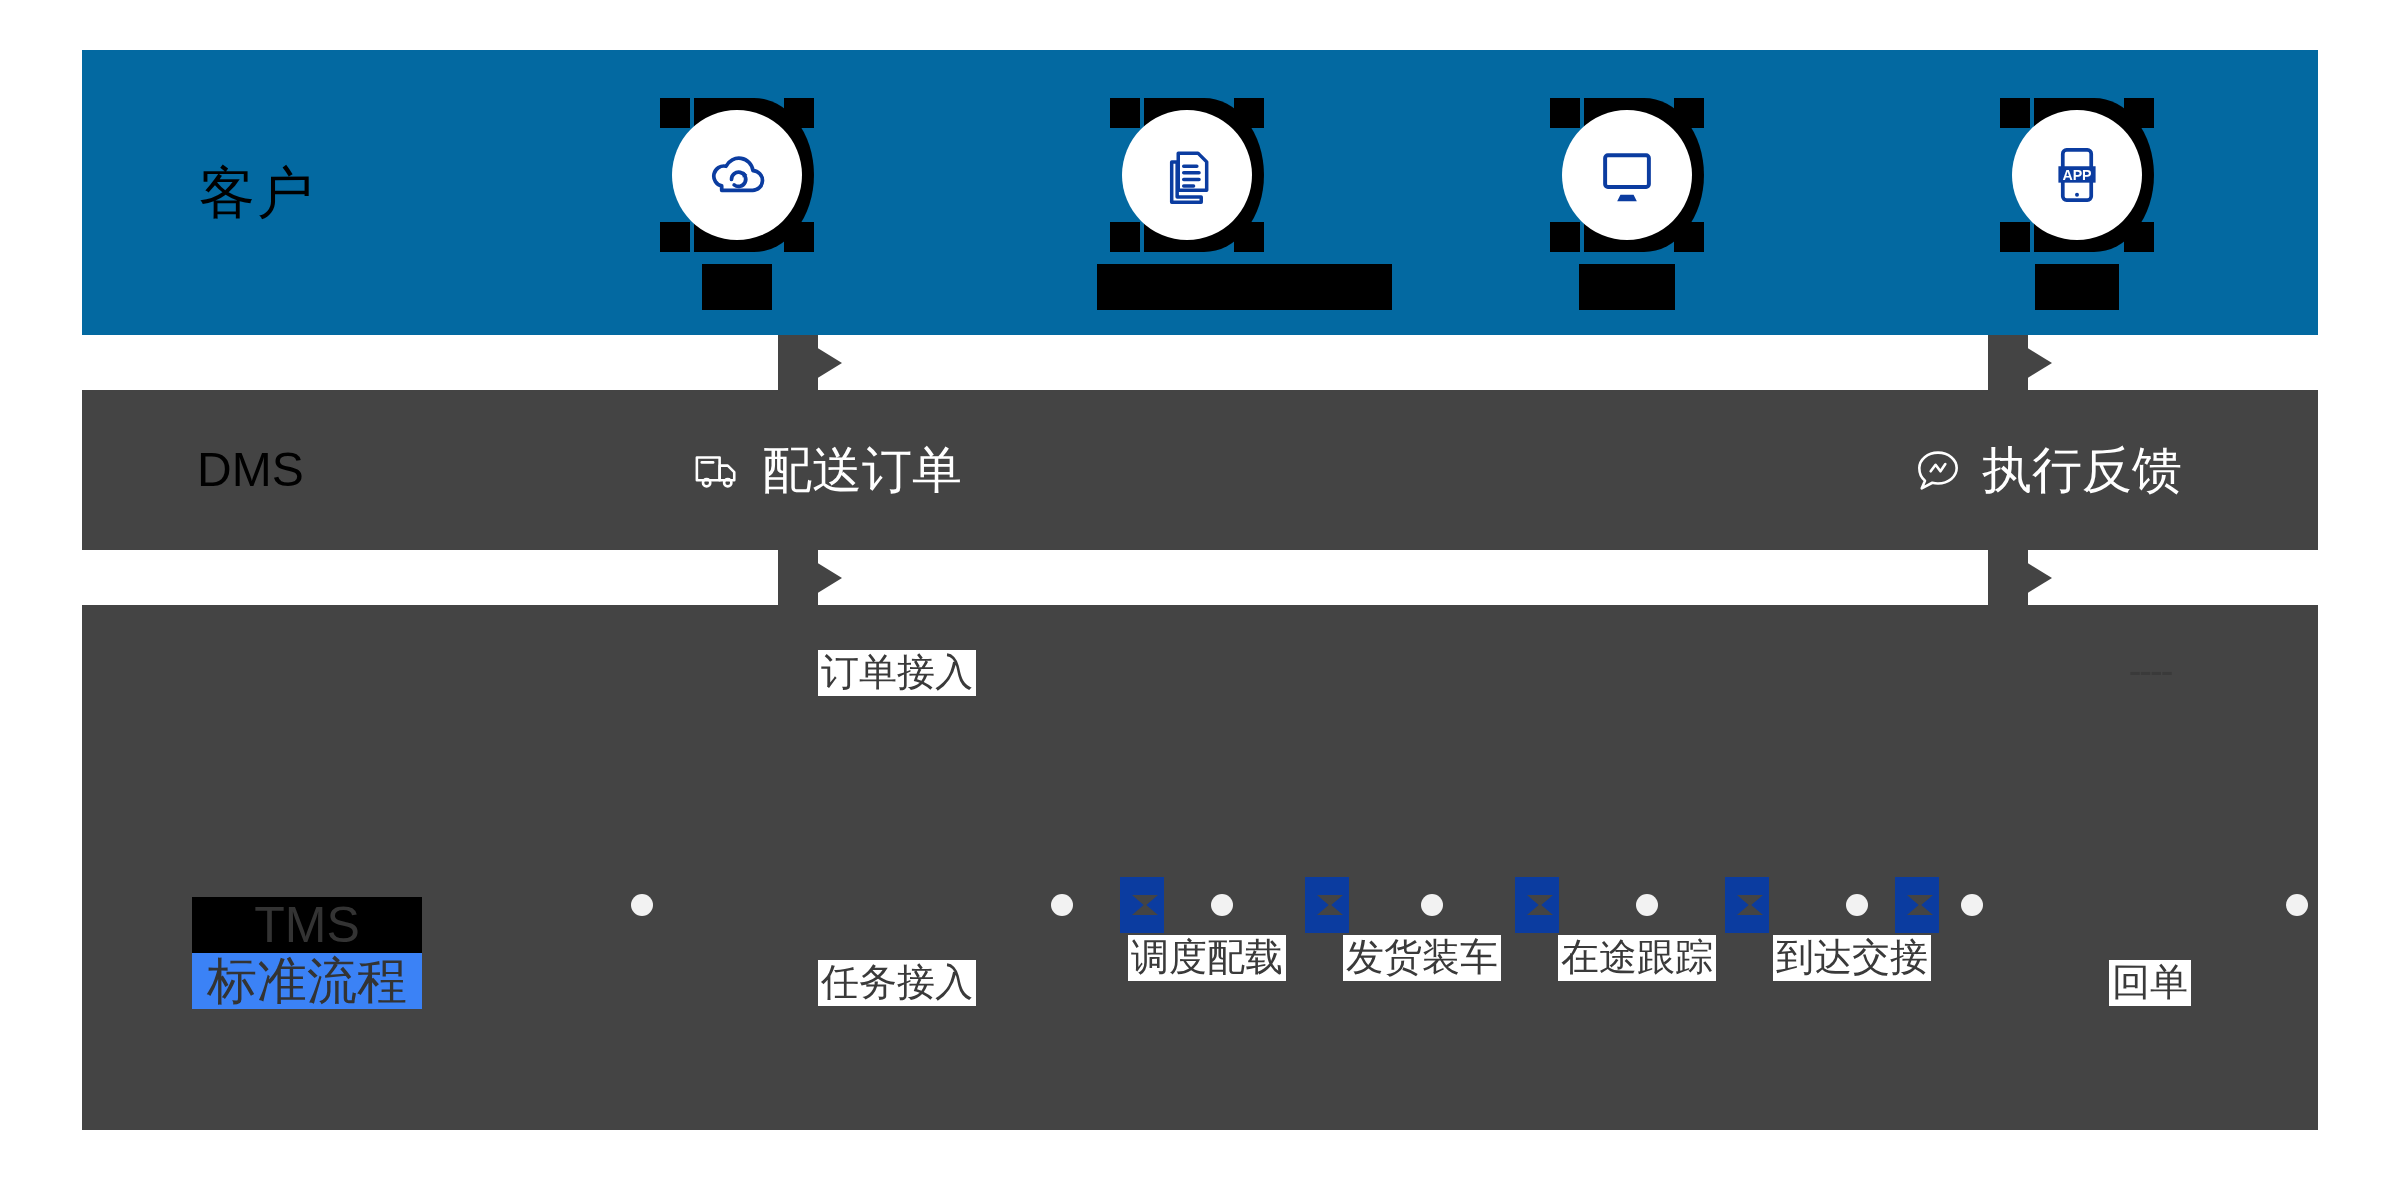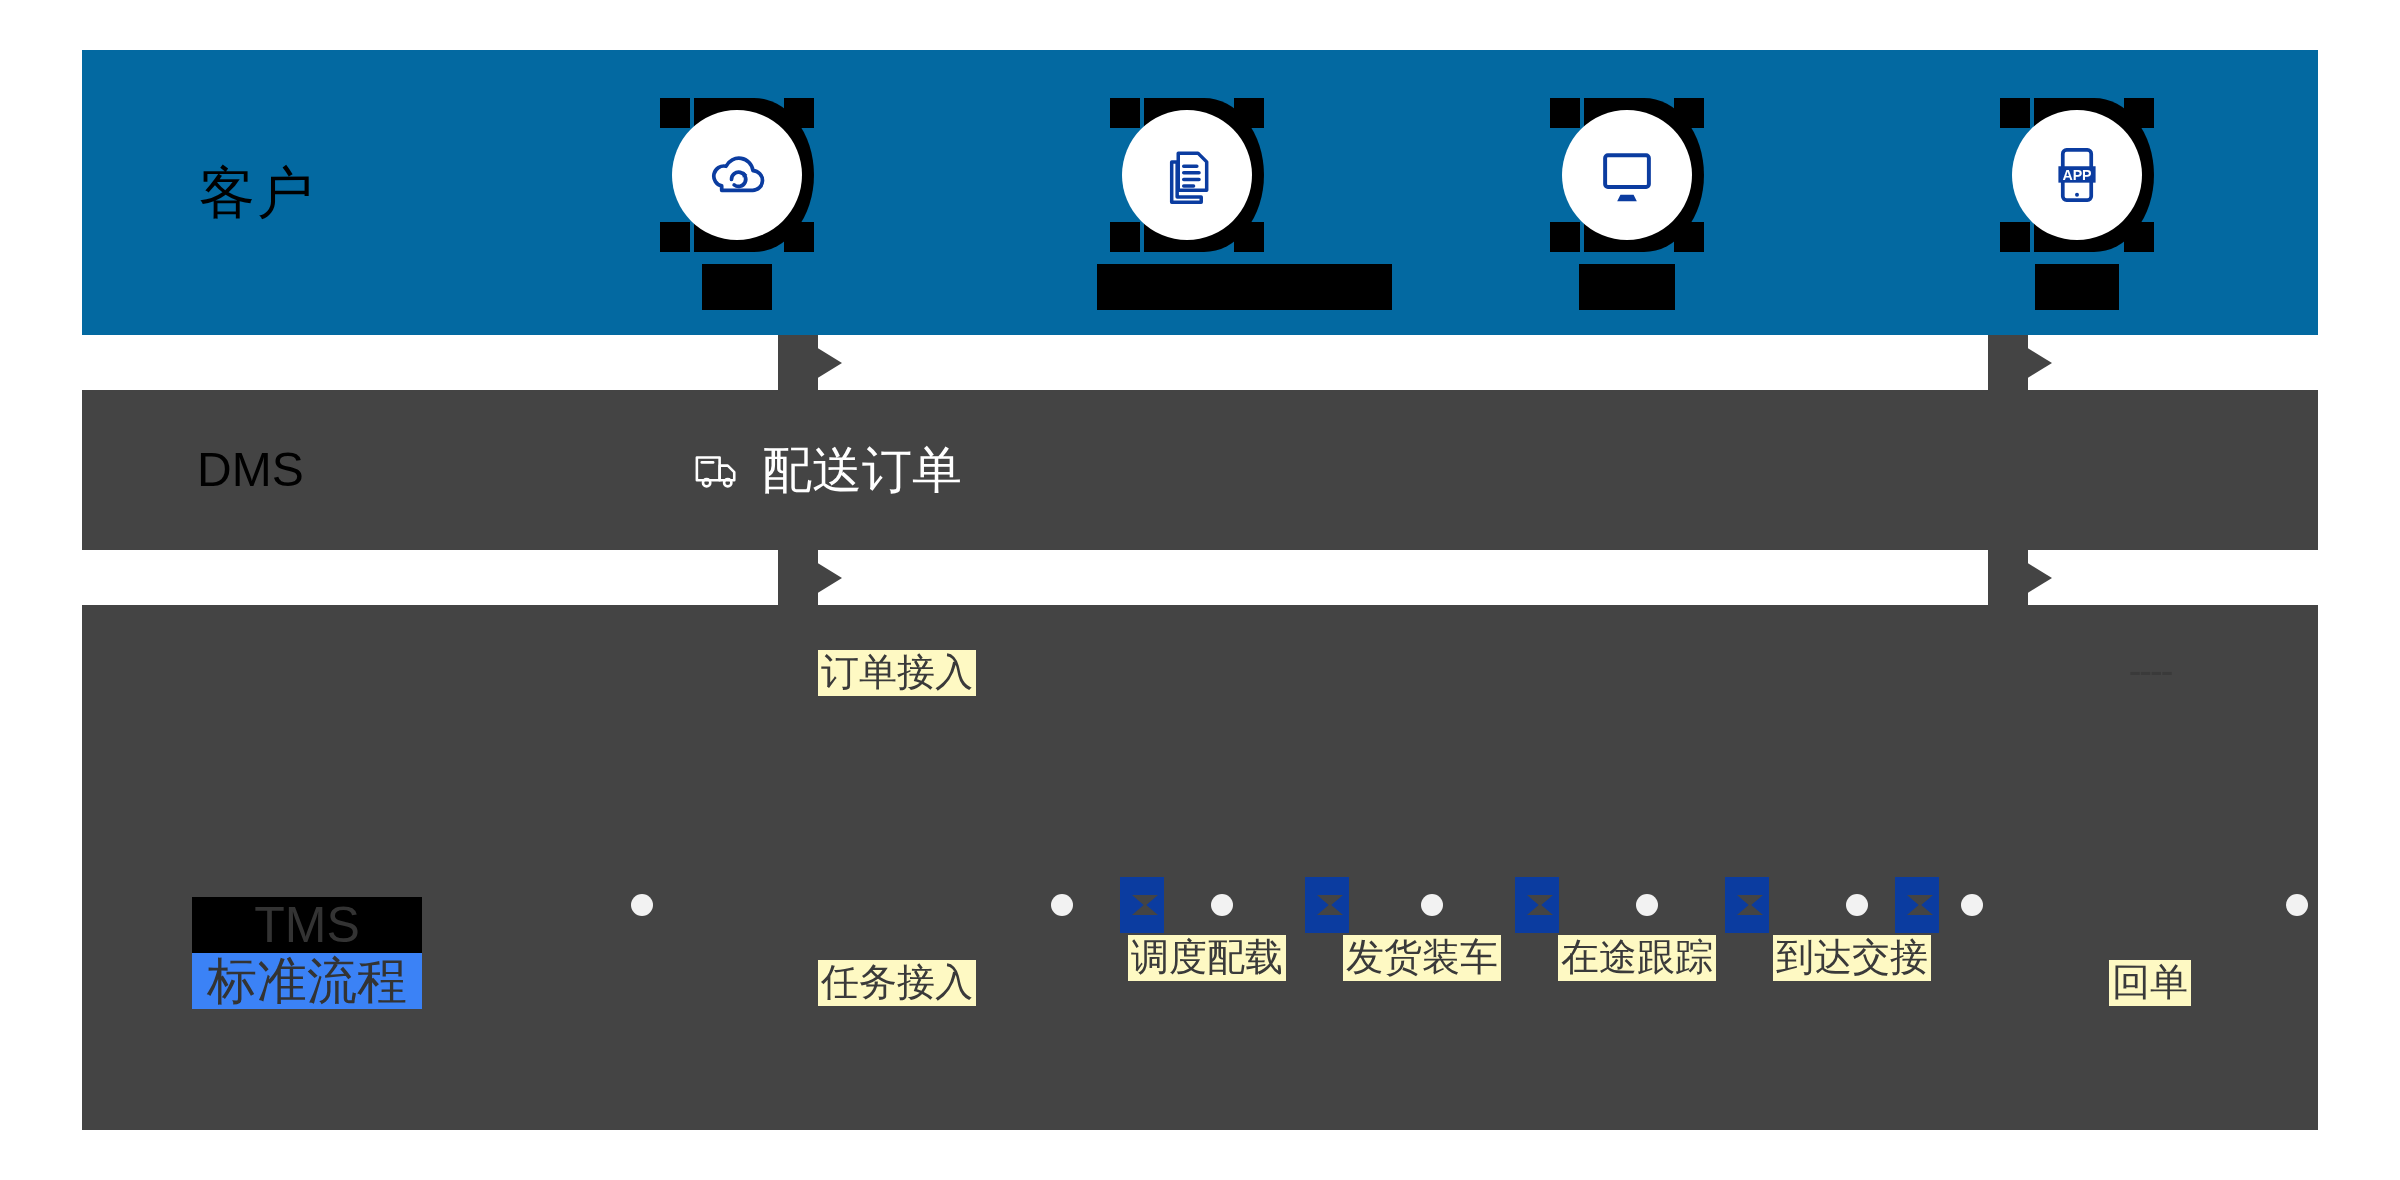--- a/index.html
+++ b/index.html
@@ -93,21 +93,21 @@
     position:absolute;width:44px;height:56px;
     background:#0b3ca0;transform:translate(-50%,-50%);
   }
   .sqnode::after{
     content:"";position:absolute;left:12px;top:18px;
     width:26px;height:20px;background:#444444;
     clip-path:polygon(0 0,100% 0,55% 50%,100% 100%,0 100%,45% 50%);
   }
 
   .node-label{
-    position:absolute;font-size:38px;color:#3a3a3a;background:#fef9c3;
+    position:absolute;font-size:38px;color:#3a3a3a;background:#ffffff;
     white-space:nowrap;transform:translateX(-50%);padding:0 3px;line-height:1.2;
   }
   .node-label.above{ }
   .node-label.below{ }
 
   .dash-mark{
     position:absolute;font-size:38px;color:#3a3a3a;letter-spacing:-2px;
     transform:translateX(-50%);white-space:nowrap;
   }
 
@@ -194,20 +194,27 @@
     <svg viewBox="0 0 64 64" fill="none" stroke="#ffffff" stroke-width="3.2" stroke-linecap="round" stroke-linejoin="round">
       <path d="M6 16h28v28H6z"></path>
       <path d="M34 26h10l8 8v10H34z"></path>
       <path d="M12 22h14"></path>
       <circle cx="18" cy="47" r="4.5"></circle>
       <circle cx="44" cy="47" r="4.5"></circle>
     </svg>
     <span>配送订单</span>
   </div>
 
+  <div class="dms-item" style="left:1830px;">
+    <svg viewBox="0 0 64 64" fill="none" stroke="#ffffff" stroke-width="3.2" stroke-linecap="round" stroke-linejoin="round">
+      <path d="M32 10c13 0 23 8.5 23 19s-10 19-23 19a28 28 0 0 1-7-.9L12 54l4-9.5C11.5 41 9 35.4 9 29 9 18.5 19 10 32 10z"></path>
+      <path d="M23 33l6-8 6 8 6-9"></path>
+    </svg>
+    <span>执行反馈</span>
+  </div>
 </section>
 
 <div class="connector" style="left:778px;top:550px;height:55px;">
   <span class="head"></span>
 </div>
 <div class="connector" style="left:1988px;top:550px;height:55px;">
   <span class="head"></span>
 </div>
 
 <section class="band" id="tms-band">

